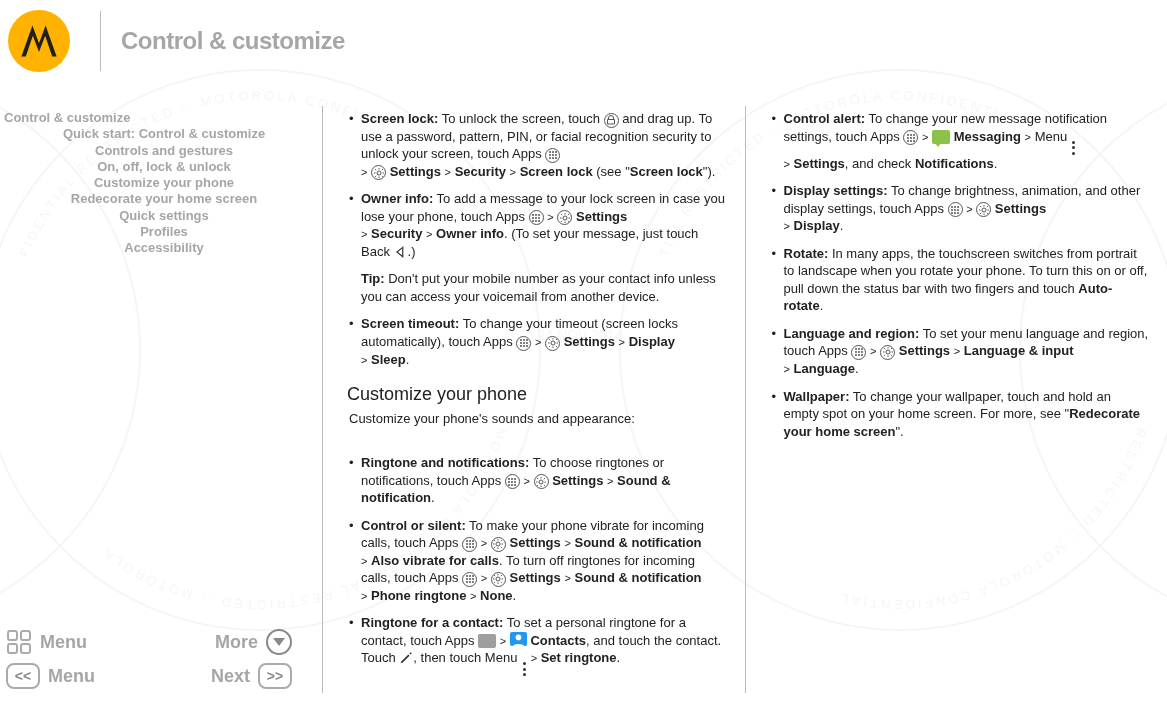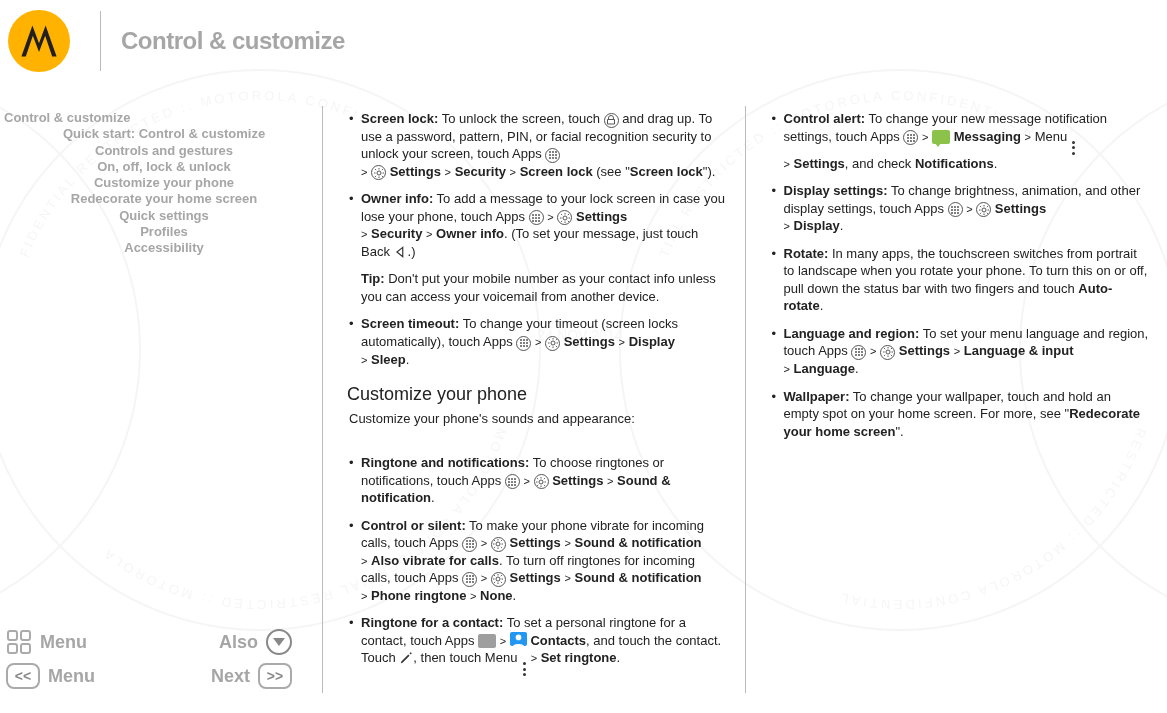--- a/index.html
+++ b/index.html
@@ -133,21 +133,21 @@
                     <rect x="2" y="2" width="9" height="9" rx="2"></rect>
                     <rect x="15" y="2" width="9" height="9" rx="2"></rect>
                     <rect x="2" y="15" width="9" height="9" rx="2"></rect>
                     <rect x="15" y="15" width="9" height="9" rx="2"></rect>
                   </g>
                 </svg>
             </span>
             <span class="nav-label">Menu</span>
           </div>
           <div class="nav-btn">
-            <span class="nav-label">Also</span>
+            <span class="nav-label">More</span>
             <span class="iconcircle">
                 <span class="triangle-down"></span>
               </span>
           </div>
         </div>
         <div class="nav-row">
           <div class="nav-btn">
             <span class="iconbox">&lt;&lt;</span>
             <span class="nav-label">Menu</span>
           </div>

